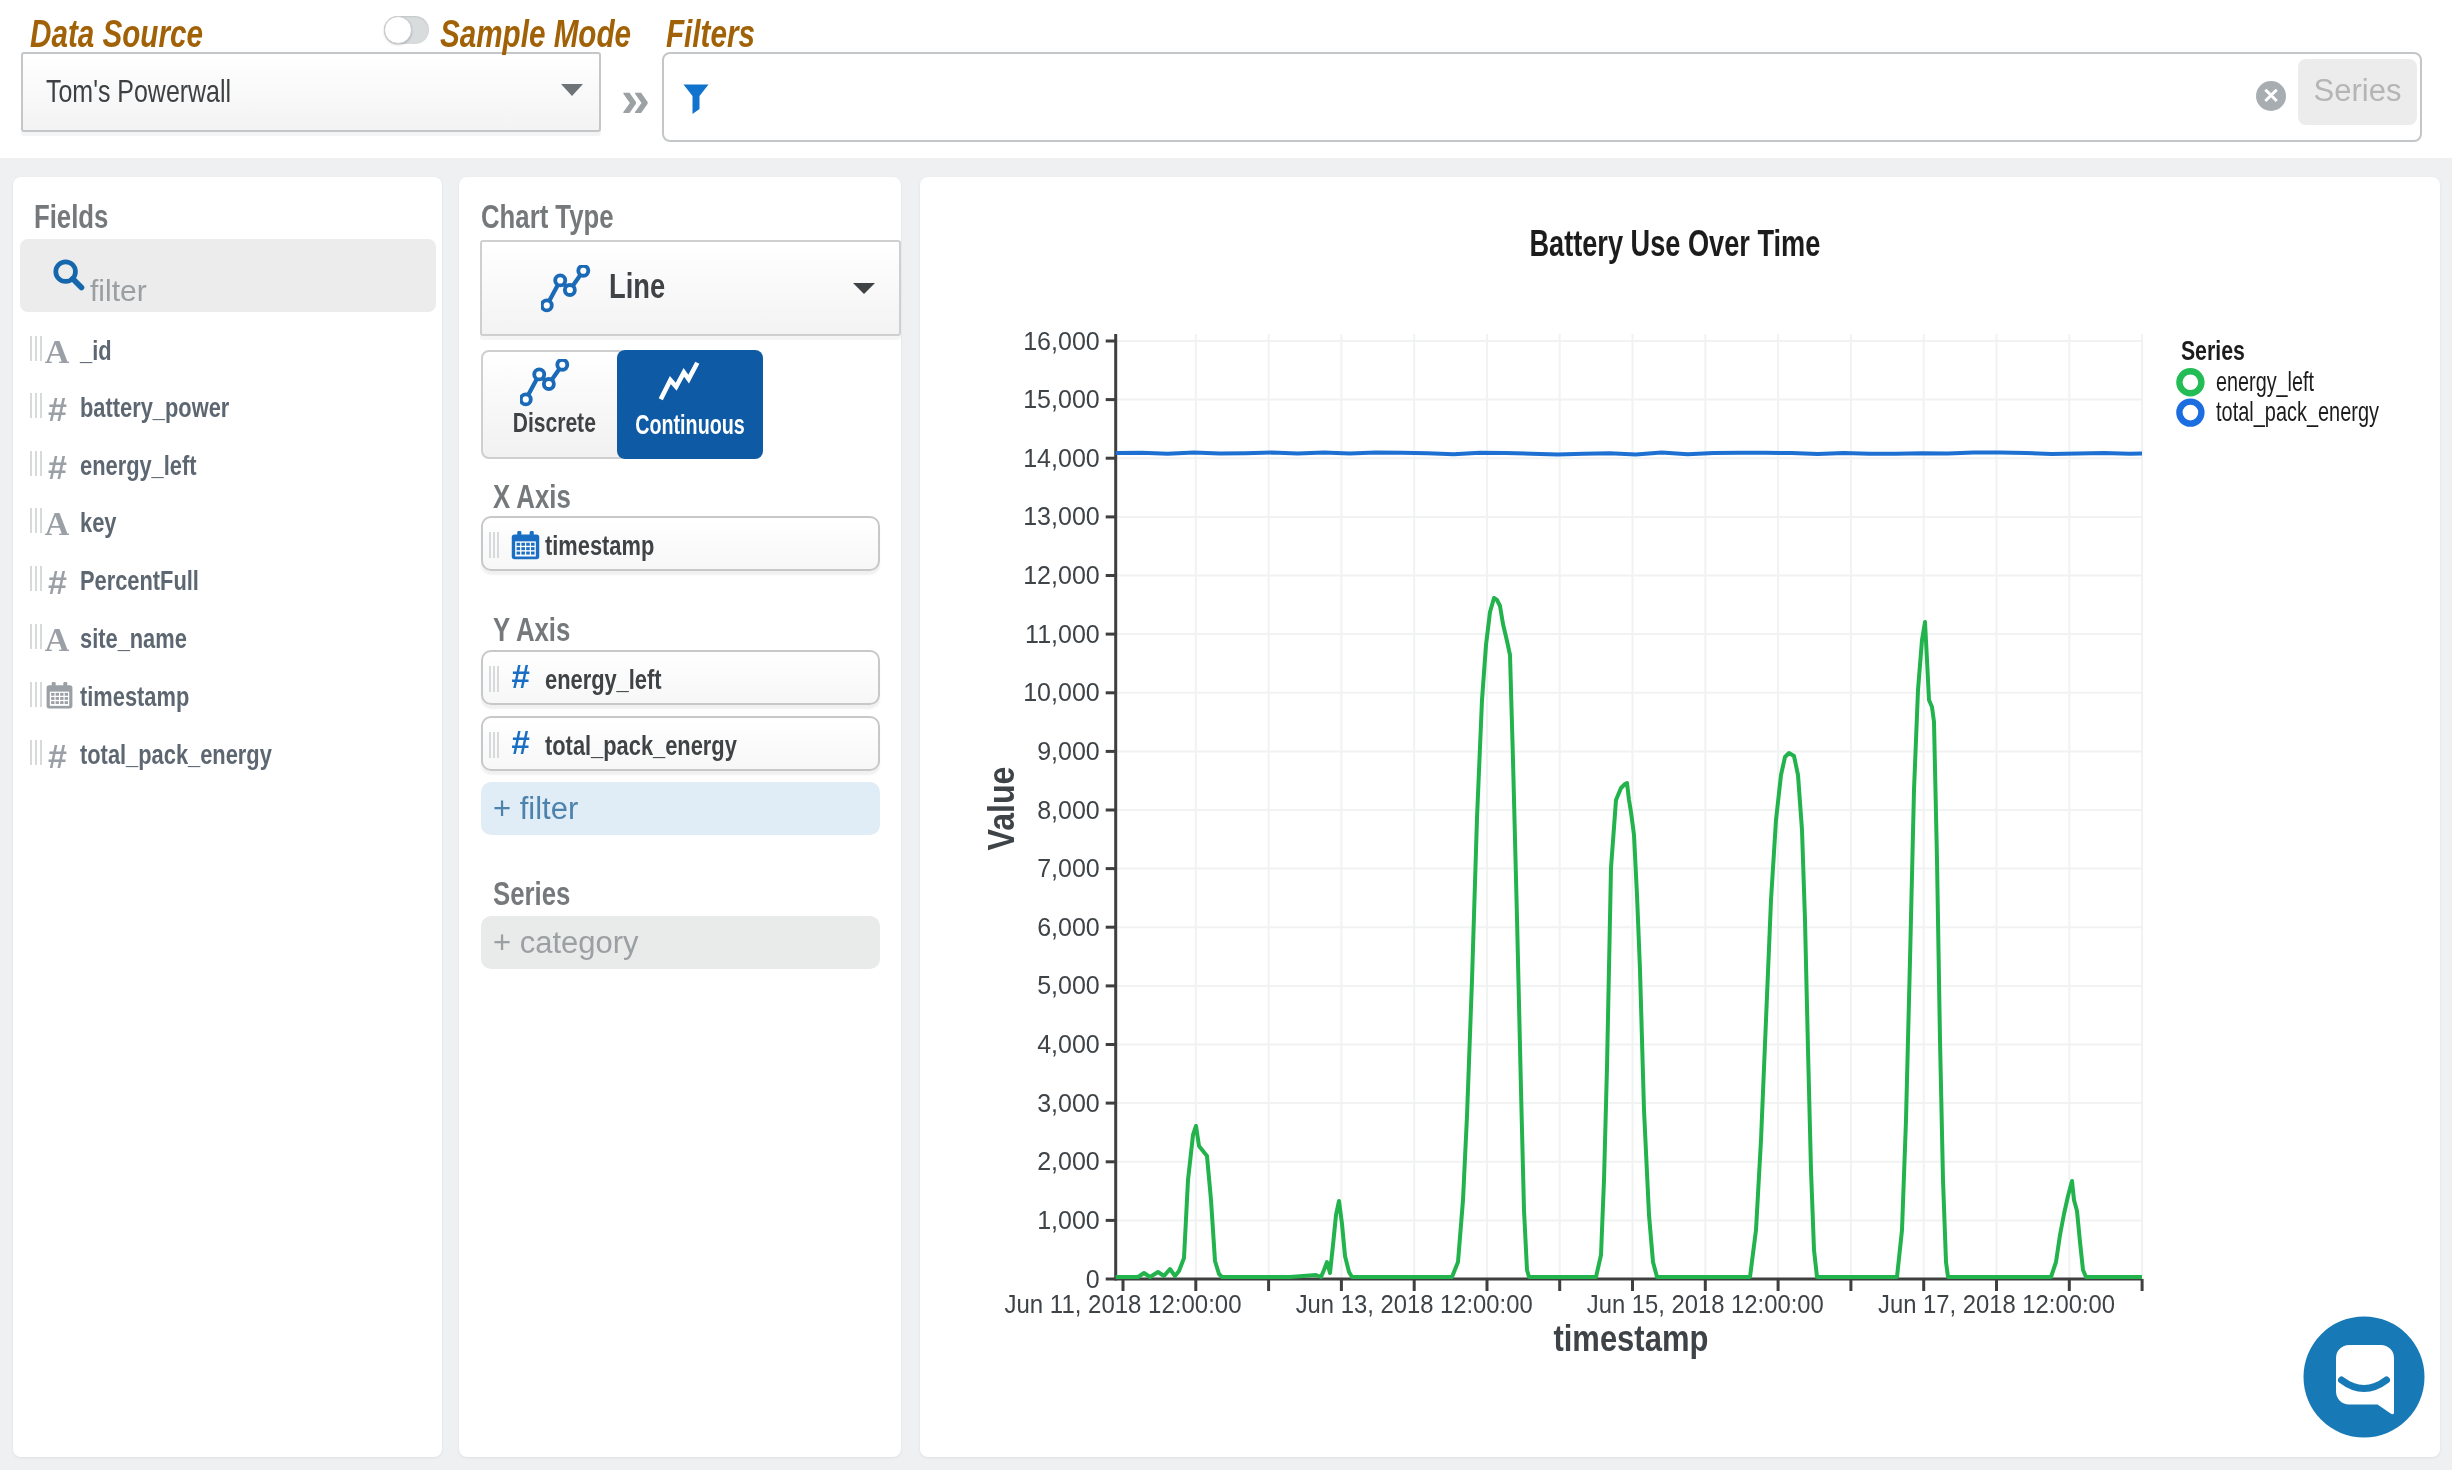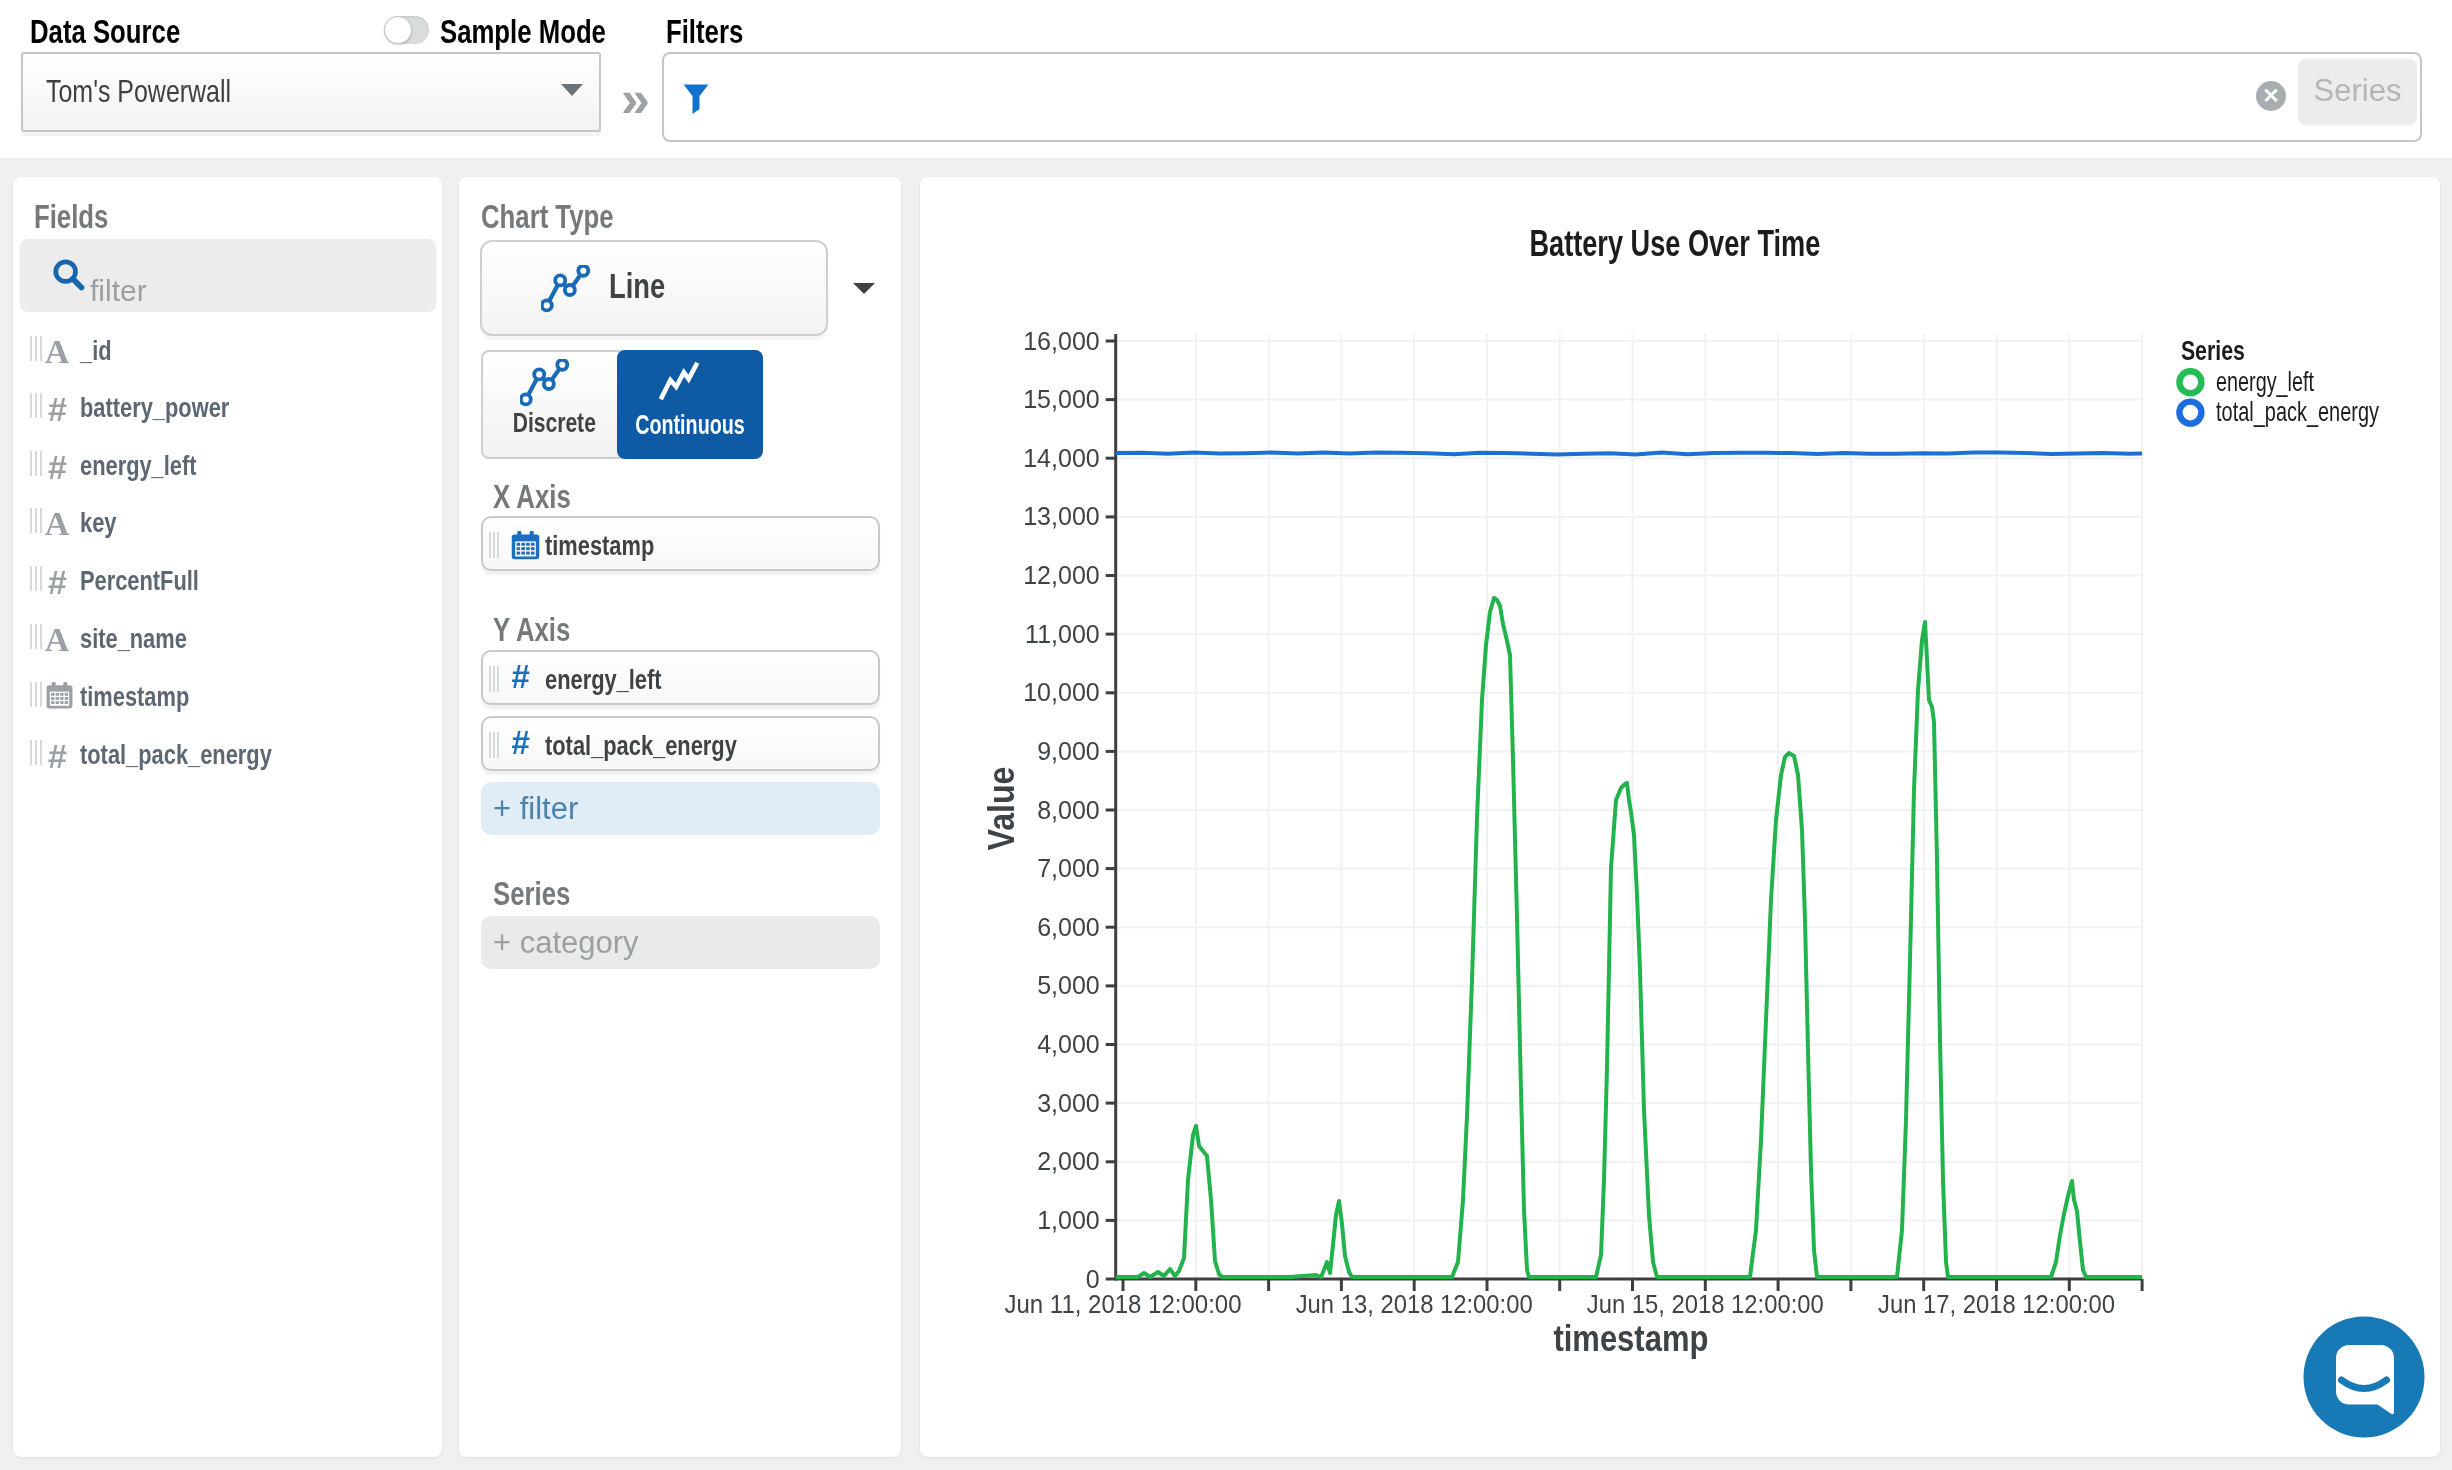--- a/index.html
+++ b/index.html
@@ -1,19 +1,19 @@
 <!DOCTYPE html>
 <html><head>
 <meta charset="utf-8">
 <style>
 * { margin:0; padding:0; box-sizing:border-box; }
 html,body { width:2452px; height:1470px; background:#eef0f1; font-family:"Liberation Sans", sans-serif; overflow:hidden; }
 .cx { display:inline-block; transform:scaleX(0.78); transform-origin:0 50%; white-space:nowrap; }
 .topbar { position:absolute; left:0; top:0; width:2452px; height:158px; background:#ffffff; }
-.lbl { position:absolute; font-weight:bold; color:#000000; font-size:33px; }
+.lbl { position:absolute; font-weight:bold; color:#a16207; font-size:38px;font-style:italic; }
 .dsdrop { position:absolute; left:21px; top:52px; width:580px; height:80px; border:2px solid #c3c7c9; border-radius:3px; background:linear-gradient(#ffffff,#f3f3f3); box-shadow:0 4px 0 rgba(0,0,0,0.045); }
 .dsdrop .txt { position:absolute; left:23px; top:19px; font-size:32px; color:#3d4144; }
 .caret { position:absolute; width:0; height:0; border-left:11px solid transparent; border-right:11px solid transparent; border-top:12px solid #6d7377; }
 .toggle { position:absolute; left:384px; top:16px; width:45px; height:28px; border-radius:14px; background:#d9dcdd; box-shadow:inset 0 1px 2px rgba(0,0,0,0.10); }
 .toggle .knob { position:absolute; left:0px; top:0px; width:28px; height:28px; border-radius:14px; background:#ffffff; border:1px solid #c9cdcf; box-shadow:0 1px 2px rgba(0,0,0,0.2); }
 .chev { position:absolute; left:621px; top:69px; color:#9ca1a4; font-size:52px; font-weight:bold; }
 .filterbox { position:absolute; left:662px; top:52px; width:1760px; height:90px; border:2px solid #c3c7c9; border-radius:8px; background:#ffffff; }
 .xcircle { position:absolute; left:2256px; top:81px; width:30px; height:30px; border-radius:15px; background:#a7adb0; color:#ffffff; text-align:center; font-size:21px; line-height:30px; font-weight:bold; }
 .applybtn { position:absolute; left:2298px; top:59px; width:119px; height:66px; background:#ececec; border-radius:8px; text-align:center; font-size:31px; color:#b5b5b5; line-height:64px; }
 .panel { position:absolute; top:177px; height:1280px; background:#ffffff; border-radius:8px; box-shadow:0 1px 3px rgba(0,0,0,0.07); }
@@ -22,21 +22,21 @@
 #chartPanel { left:920px; width:1520px; }
 .ptitle { position:absolute; font-weight:bold; color:#75797c; font-size:33px; }
 .searchbox { position:absolute; left:7px; top:62px; width:416px; height:73px; background:#ececec; border-radius:8px; }
 .searchbox .ph { position:absolute; left:70px; top:19px; font-size:30px; color:#9b9fa2;margin-top:16px; }
 .frow { position:absolute; left:0; width:100%; height:40px; }
 .frow .handle { position:absolute; left:17px; top:5px; }
 .frow .ficon { position:absolute; left:25px; top:0px; width:38px; text-align:center; color:#9aa0a6; font-weight:bold; }
 .frow .fname { position:absolute; left:67px; top:4px; font-size:28px; font-weight:bold; color:#5d6772; }
 .frow .fname span { display:inline-block; transform:scaleX(0.78); transform-origin:0 50%; white-space:nowrap; }
 .handle i { display:inline-block; width:2px; height:25px; background:#d7dadb; margin-right:3px; }
-.linedrop { position:absolute; left:21px; top:63px; width:348px; height:96px; border:2px solid #cdcfd0; border-radius:12px; background:linear-gradient(#ffffff,#f3f3f3); box-shadow:0 4px 0 rgba(0,0,0,0.04); }
+.linedrop { position:absolute; left:21px; top:63px; width:421px; height:96px; border:2px solid #cdcfd0; border-radius:3px; background:linear-gradient(#ffffff,#f3f3f3); box-shadow:0 4px 0 rgba(0,0,0,0.04); }
 .typebtn { position:absolute; top:173px; width:146px; height:109px; border-radius:8px; }
 #btnDiscrete { left:22px; background:linear-gradient(#ffffff,#f1f1f1); border:2px solid #cdcfd0; }
 #btnCont { left:158px; background:#0e5aa5; }
 .typebtn .tlabel { position:absolute; width:100%; display:flex; justify-content:center; bottom:18px; font-weight:bold; font-size:27px; }
 .typebtn .tlabel span { display:inline-block; transform:scaleX(0.78); transform-origin:50% 50%; white-space:nowrap; }
 #btnDiscrete .tlabel { color:#3f4345; }
 #btnCont .tlabel { color:#ffffff; }
 #btnCont .tlabel span { transform:scaleX(0.73); }
 .chip { position:absolute; left:22px; width:399px; height:55px; border:2px solid #c6c8ca; border-radius:10px; background:linear-gradient(#ffffff,#f7f7f7); box-shadow:0 4px 2px rgba(0,0,0,0.06); }
 .chip .handle { position:absolute; left:6px; top:14px; }

